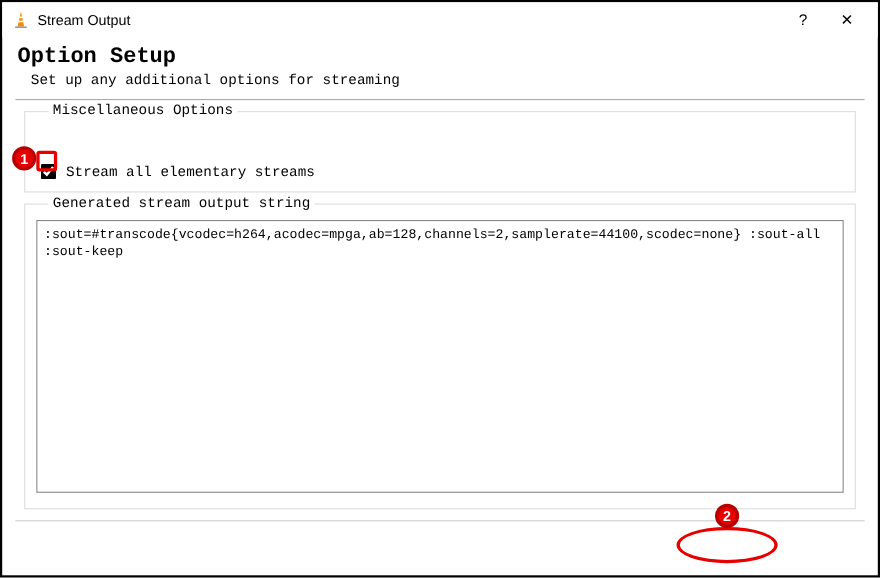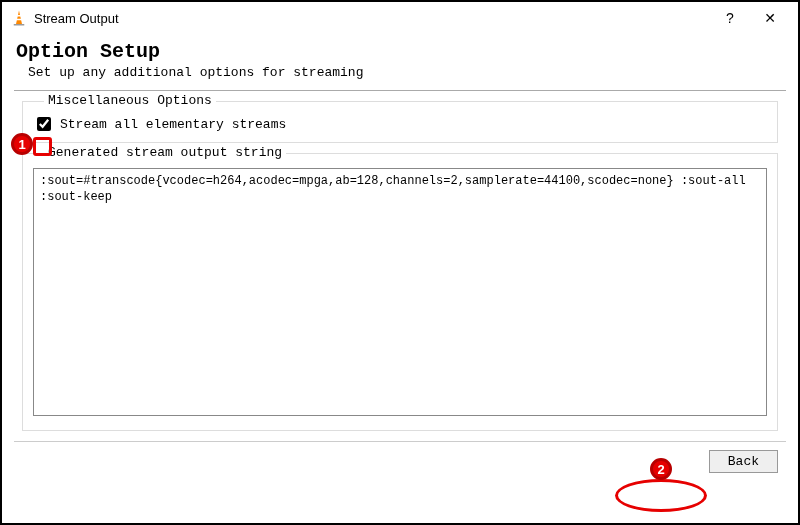--- a/index.html
+++ b/index.html
@@ -172,36 +172,35 @@
 <div class="option-head">
   <div class="heading">Option Setup</div>
   <div class="desc">Set up any additional options for streaming</div>
 </div>
 <hr class="hr">
 
 <div class="content">
 
   <div class="groupbox" style="padding:12px 10px 8px 10px;">
     <div class="legend">Miscellaneous Options</div>
-    <label class="checkrow" style="position:relative;">
+    <label class="checkrow" style="position:relative;margin-top:32px;">
       <input type="checkbox" checked="" style="">
       <span>Stream all elementary streams</span>
     </label>
   </div>
 
   <div class="groupbox group2" style="padding:14px 10px 10px 10px;">
     <div class="legend">Generated stream output string</div>
     <textarea class="textarea" style="">:sout=#transcode{vcodec=h264,acodec=mpga,ab=128,channels=2,samplerate=44100,scodec=none} :sout-all :sout-keep</textarea>
   </div>
 
 </div>
 
 <hr class="footer-sep">
 
 <div class="footer">
-  <button class="btn">Back</button>
 </div>
 
 <div class="anno" style="left:9px; top:131px;">1</div>
 <div class="anno-ring" style="left:31px; top:135px; width:19px; height:19px; border-radius:3px;"></div>
 
 <div class="anno" style="left:648px; top:456px;">2</div>
 <div class="anno-oval" style="left:613px; top:477px; width:92px; height:33px;"></div>
 
 </body></html>

